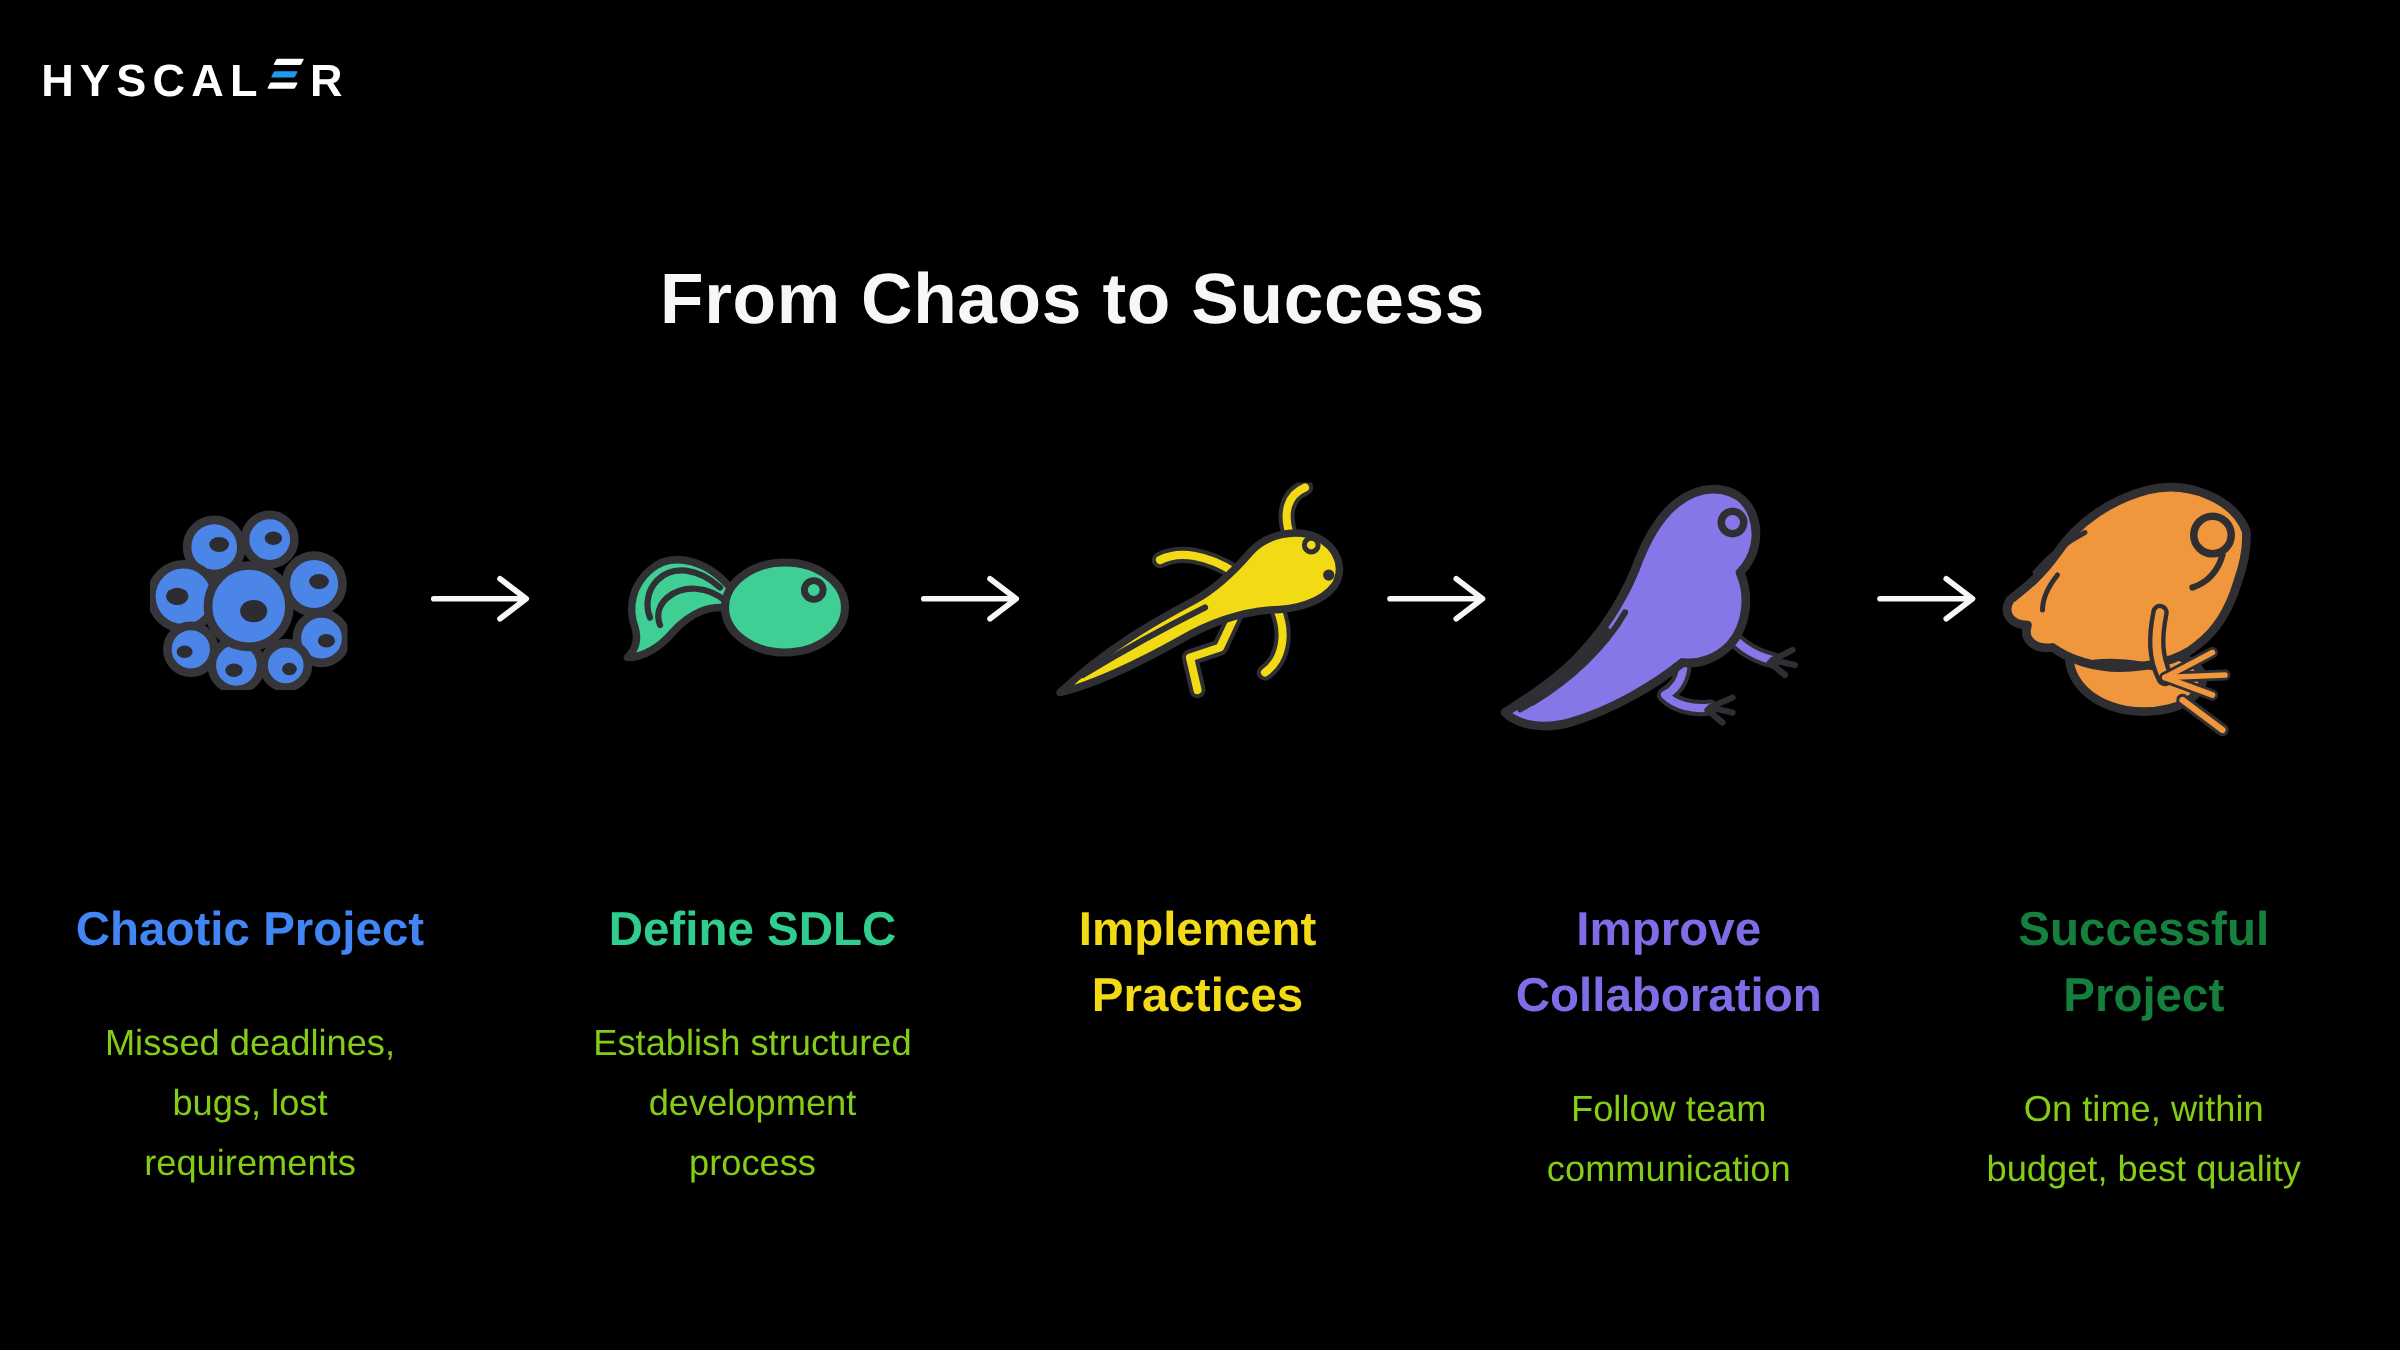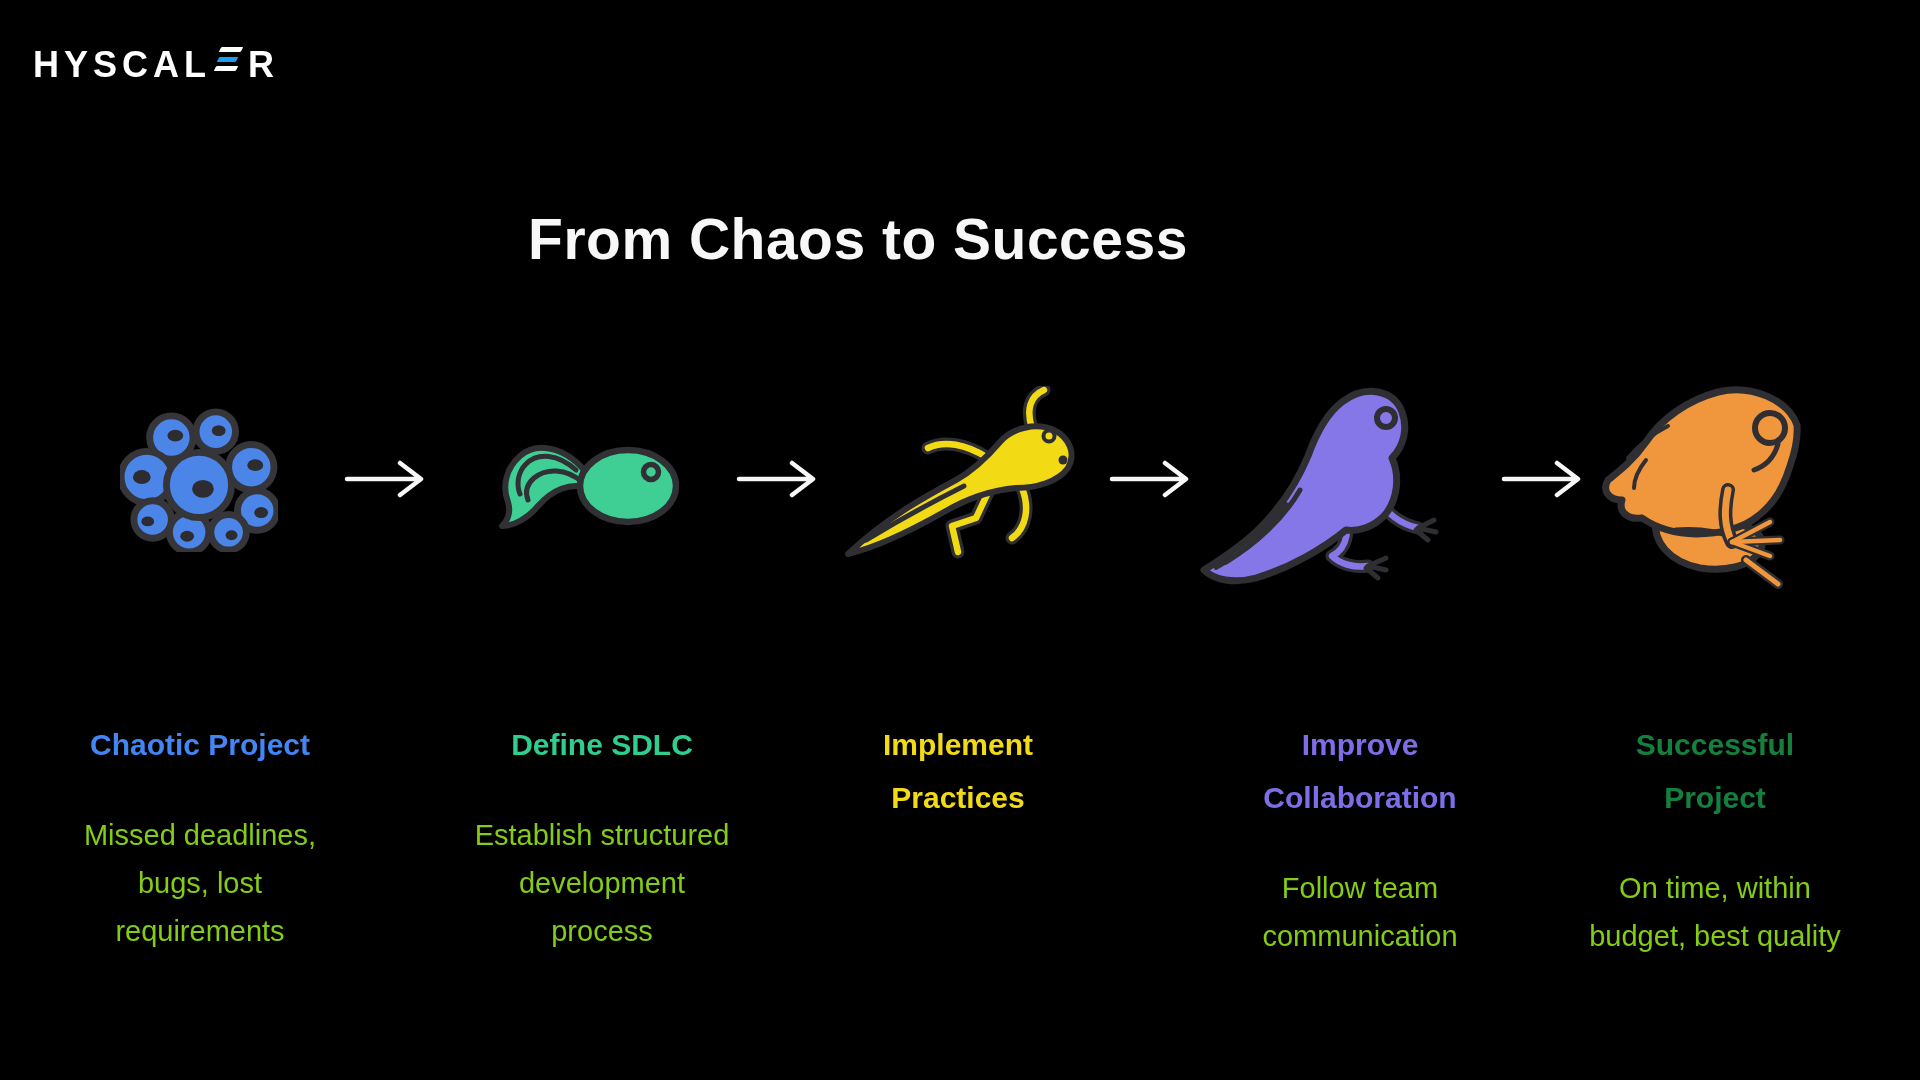--- a/index.html
+++ b/index.html
@@ -25,21 +25,21 @@
     color:#F7F7F7;font-size:57px;font-weight:700;letter-spacing:.5px;
   }
   
   .icon{position:absolute;}
   .arrow{position:absolute;top:460px;}
   
   .stage-text{
     position:absolute;top:700px;width:400px;text-align:center;white-space:pre-line;
   }
   .stage-heading{
-    font-size:30px;font-weight:700;line-height:53px;margin:0;
+    font-size:38px;font-weight:700;line-height:53px;margin:0;
   }
   .stage-desc{
     color:#84cc16;font-size:29px;font-weight:400;line-height:48px;margin:22px 0 0 0;
   }
 </style>
 </head>
 <body>
 
 <div class="logo">
   <span>HYSCAL</span>
@@ -195,21 +195,21 @@
   <p class="stage-desc">Establish structured
 development
 process</p>
 </div>
 
 <div class="stage-text" style="left:758px;">
   <h2 class="stage-heading" style="color: rgb(242, 218, 22);">Implement
 Practices</h2>
 </div>
 
-<div class="stage-text" style="left:1160px;">
+<div class="stage-text" style="left:1135px;">
   <h2 class="stage-heading" style="color: rgb(125, 110, 231);">Improve
 Collaboration</h2>
   <p class="stage-desc">Follow team
 communication</p>
 </div>
 
 <div class="stage-text" style="left:1515px;">
   <h2 class="stage-heading" style="color: #15803d;">Successful
 Project</h2>
   <p class="stage-desc">On time, within

